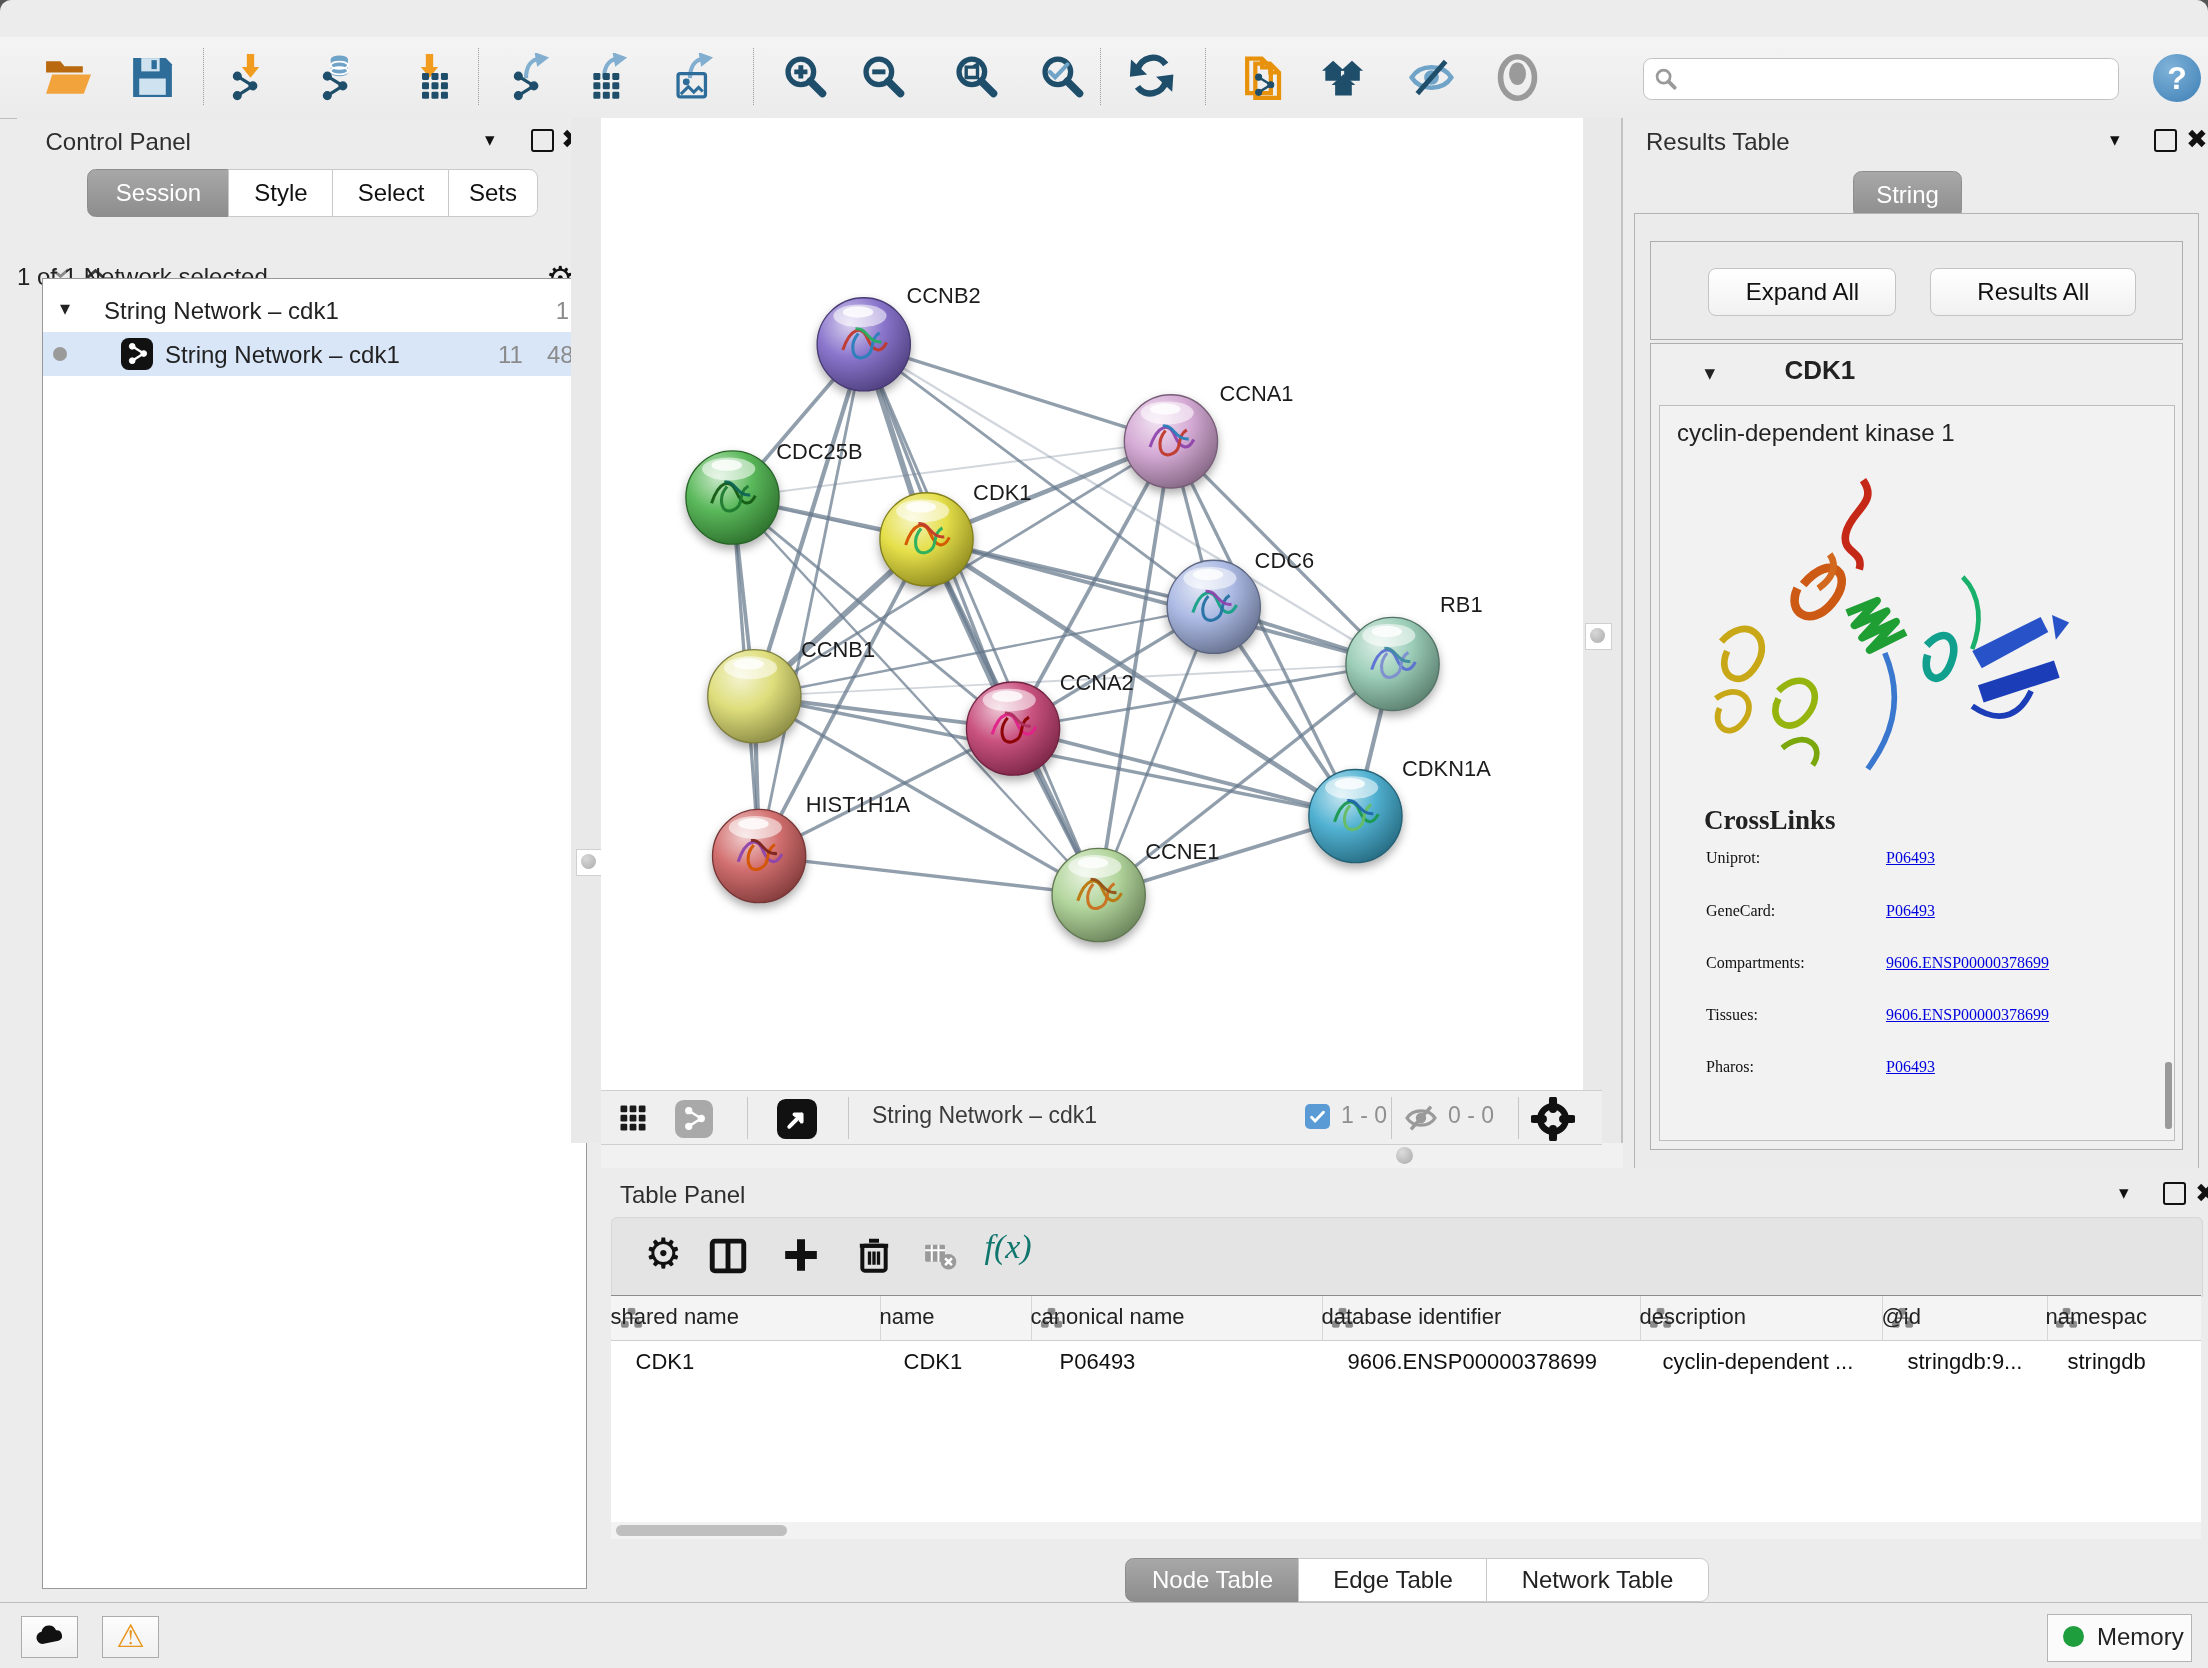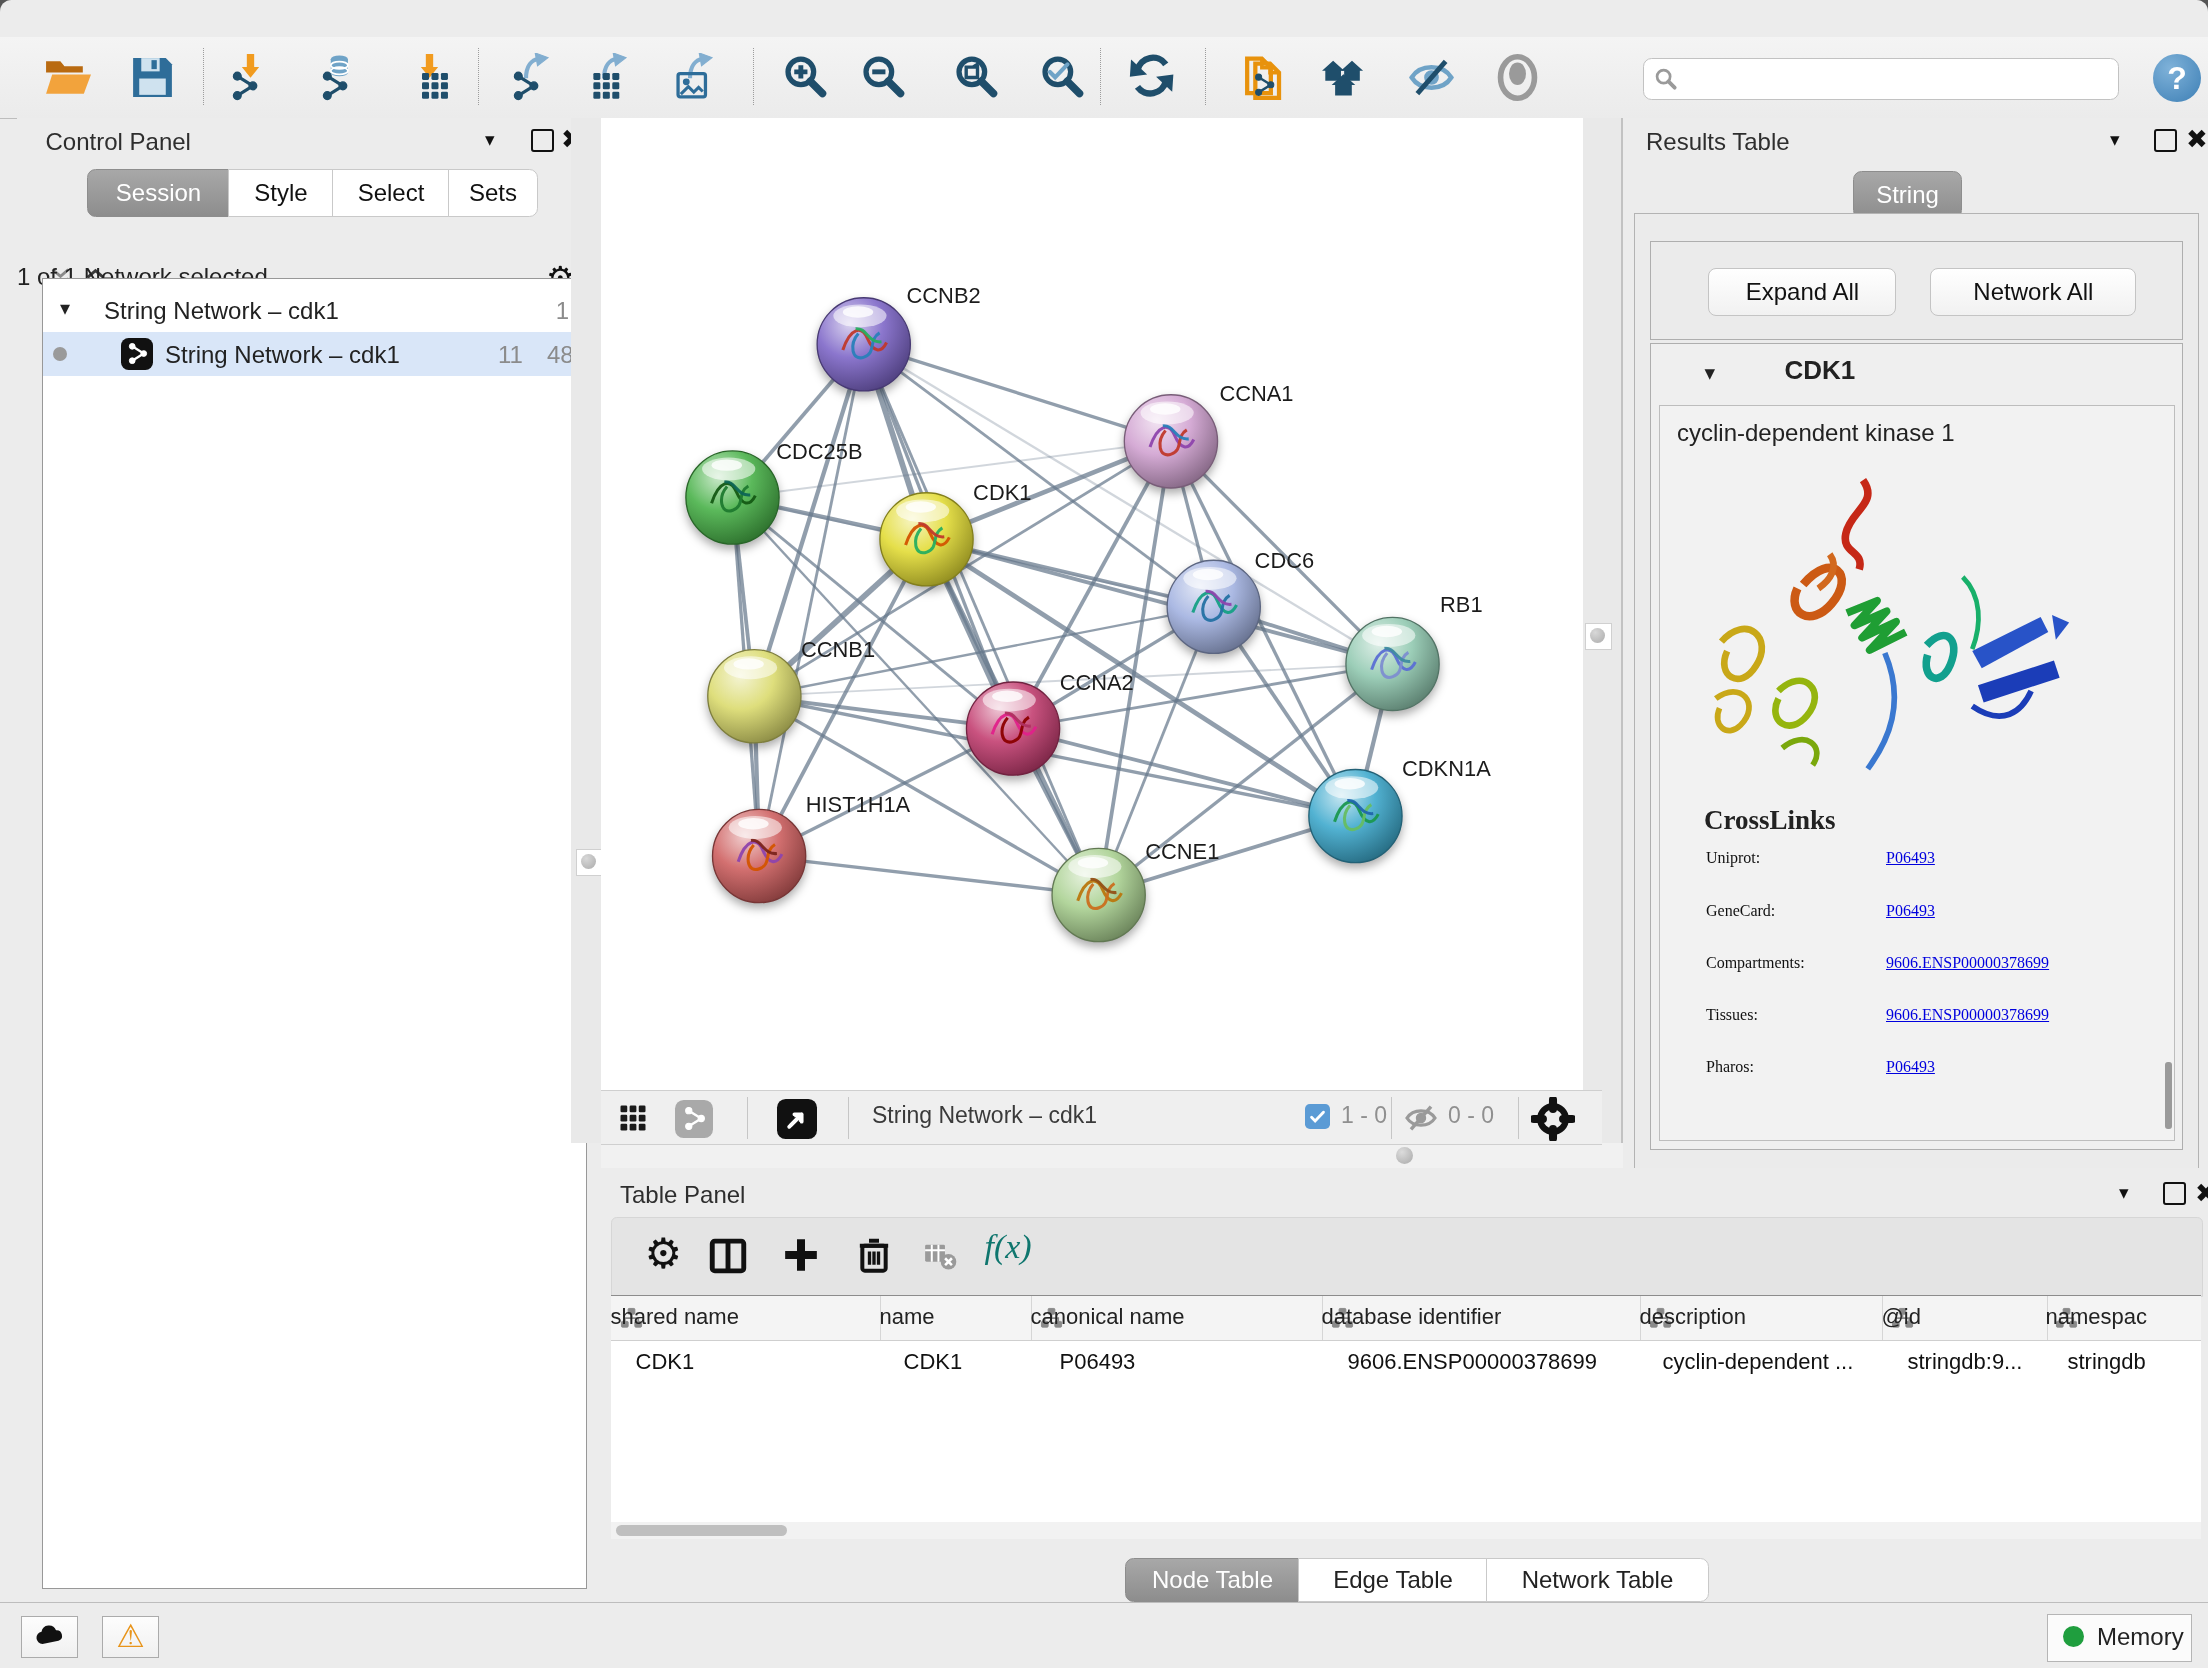--- a/index.html
+++ b/index.html
@@ -641,21 +641,21 @@
 
   <div id="results-panel">
     <div class="panel-title" style="left:23px;top:9.5px">Results Table</div>
     <span class="ph-arrow" style="left:487px;top:9.5px">▾</span>
     <span class="ph-float" style="left:531px;top:10.5px"></span>
     <span class="ph-close" style="left:563px;top:5.7px">✖</span>
     <div class="tab active" style="left:230px;top:53px;width:107px;border-radius:8.6px">String</div>
     <div id="rp-outer">
       <div id="rp-buttons-box">
         <div class="rp-btn" style="left:57px;width:186px">Expand All</div>
-        <div class="rp-btn" style="left:279px;width:204px">Network All</div>
+        <div class="rp-btn" style="left:279px;width:204px">Results All</div>
       </div>
       <div id="rp-section">
         <span style="position:absolute;left:53px;top:17px;font-size:21px">▾</span>
         <span style="position:absolute;left:133px;top:11.4px;font-size:26px;font-weight:bold">CDK1</span>
         <div id="rp-inner">
           <span style="position:absolute;left:17px;top:13.3px;font-size:24px">cyclin-dependent kinase 1</span>
 
           <svg style="position:absolute;left:27px;top:57px" width="390" height="361" viewBox="0 0 410 380">
             <path d="M185,18 C202,42 172,50 167,74 C162,96 187,92 181,112" stroke="#c62817" stroke-width="8" fill="none"></path>
             <path d="M122,128 C152,92 178,118 152,148 C130,174 104,158 116,132" stroke="#cc5a14" stroke-width="9" fill="none"></path>

